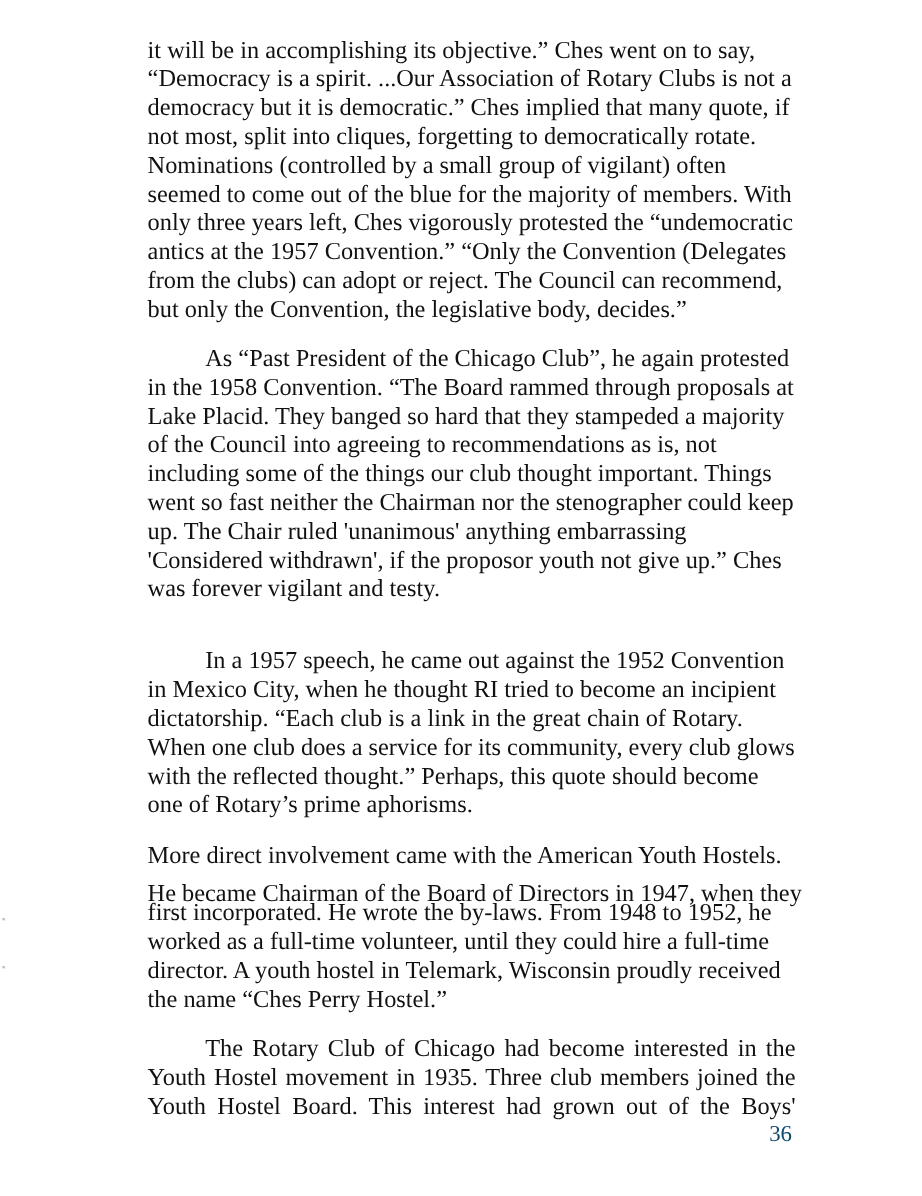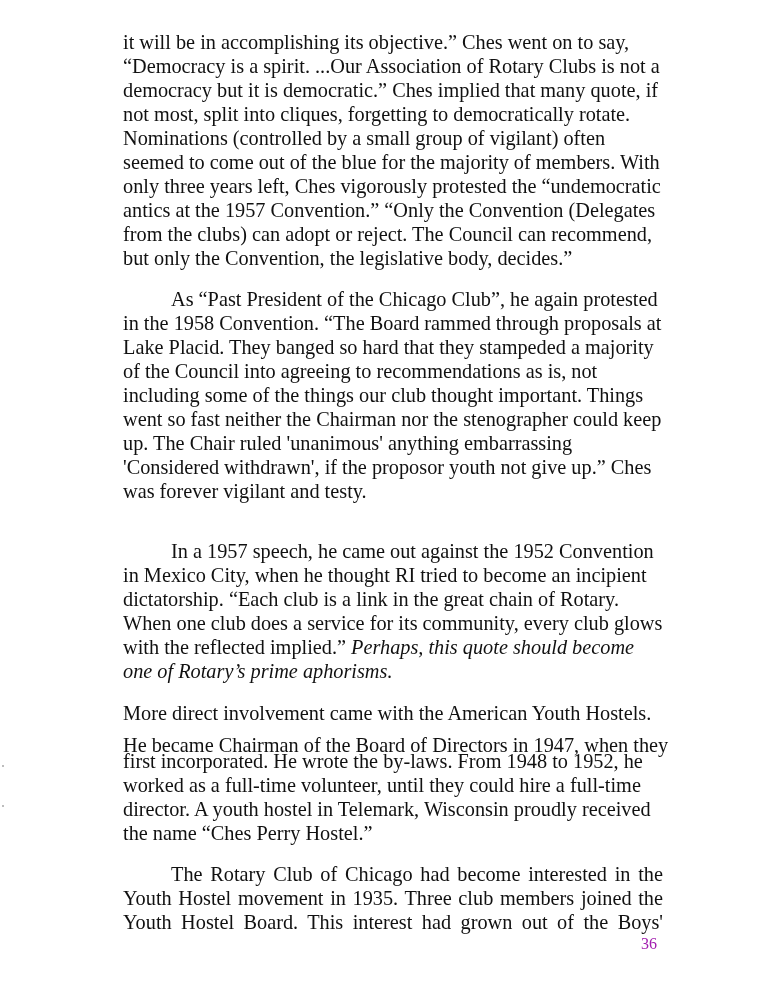--- a/index.html
+++ b/index.html
@@ -10,28 +10,28 @@
       left: 123px;
       width: 540px;
       font-family: "Liberation Serif", serif;
       font-size: 20.3px;
       line-height: 24px;
       color: #111111;
       white-space: nowrap;
     }
     .line.indent { left: 171px; width: 492px; }
     .line.justify { text-align: justify; text-align-last: justify; white-space: normal; }
-    .ital { font-style: italic; }
+    .ital { }
     .page-number {
       position: absolute;
       left: 641px;
       top: 935px;
       font-family: "Liberation Serif", serif;
-      font-size: 16px;
-      color: #a21caf;
+      font-size: 19px;
+      color: #0c4a6e;
     }
     .speck { position: absolute; left: 2px; width: 2px; height: 2px; background: #bdbdbd; }
   </style>
 </head>
 <body>
 
 <div class="page">
 
   <div>
     <div class="line" style="top:30px">it will be in accomplishing its objective.” Ches went on to say,</div>
@@ -57,21 +57,21 @@
     <div class="line" style="top:455px">'Considered withdrawn', if the proposor youth not give up.” Ches</div>
     <div class="line" style="top:479px">was forever vigilant and testy.</div>
   </div>
 
   <div>
     <div class="line indent" style="top:539px">In a 1957 speech, he came out against the 1952 Convention</div>
     <div class="line" style="top:563px">in Mexico City, when he thought RI tried to become an incipient</div>
     <div class="line" style="top:587px">dictatorship. “Each club is a link in the great chain of Rotary.</div>
     <div class="line" style="top:611px">When one club does a service for its community, every club glows</div>
     <div class="line" style="top:635px">
-      <span>with the reflected implied.” </span><span class="ital">Perhaps, this quote should become</span>
+      <span>with the reflected thought.” </span><span class="ital">Perhaps, this quote should become</span>
     </div>
     <div class="line ital" style="top:659px">one of Rotary’s prime aphorisms.</div>
   </div>
 
   <div>
     <div class="line" style="top:701px">More direct involvement came with the American Youth Hostels.</div>
     <div class="line" style="top:733px">He became Chairman of the Board of Directors in 1947, when they</div>
     <div class="line" style="top:749px">first incorporated.  He wrote the by-laws.  From 1948 to 1952, he</div>
     <div class="line" style="top:773px">worked as a full-time volunteer, until they could hire a full-time</div>
     <div class="line" style="top:797px">director.  A youth hostel in Telemark, Wisconsin proudly received</div>

